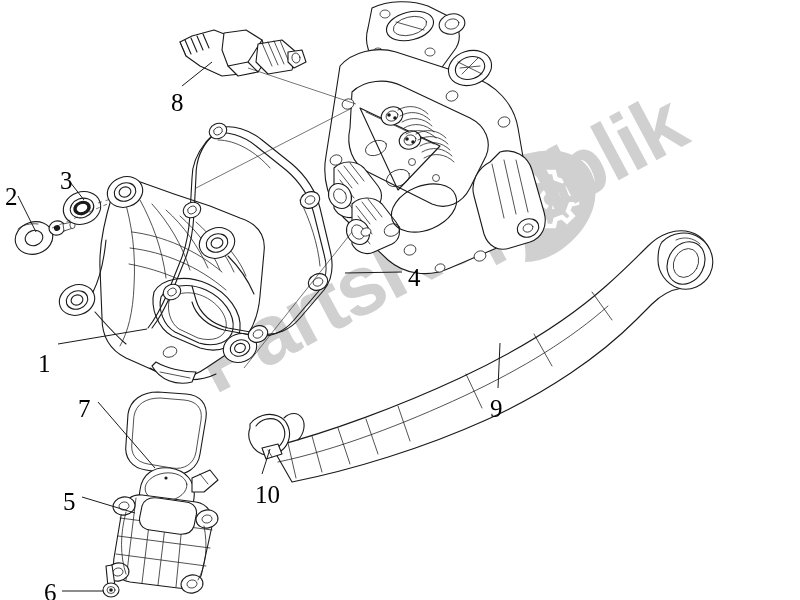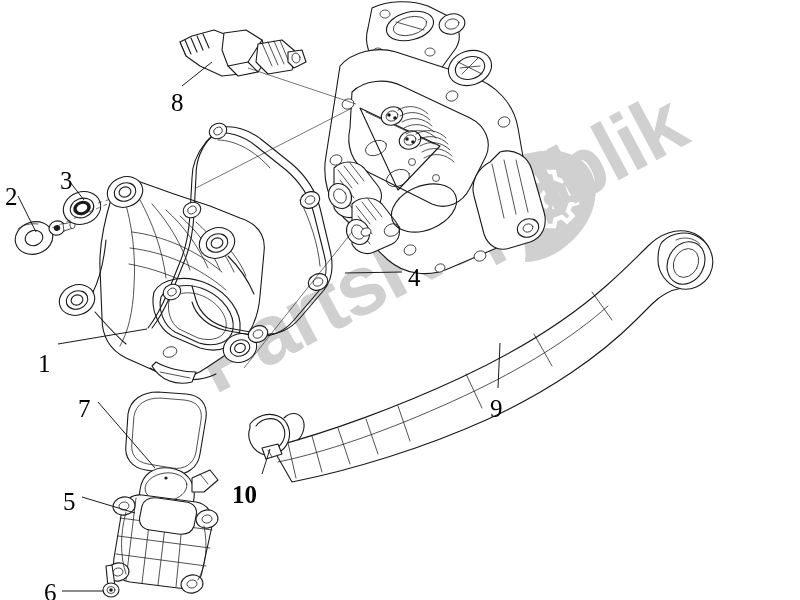--- a/index.html
+++ b/index.html
@@ -425,15 +425,15 @@
 
   <div class="callout-label" style="left:38px;  top:351px;">1</div>
   <div class="callout-label" style="left:5px;   top:184px;">2</div>
   <div class="callout-label" style="left:60px;  top:168px;">3</div>
   <div class="callout-label" style="left:408px; top:265px;">4</div>
   <div class="callout-label" style="left:63px;  top:489px;">5</div>
   <div class="callout-label" style="left:44px;  top:580px;">6</div>
   <div class="callout-label" style="left:78px;  top:396px;">7</div>
   <div class="callout-label" style="left:171px; top:90px;">8</div>
   <div class="callout-label" style="left:490px; top:396px;">9</div>
-  <div class="callout-label" style="left:232px; top:482px;font-weight:bold;">10</div>
+  <div class="callout-label" style="left:255px; top:482px;">10</div>
 
 </div>
 
 </body></html>

